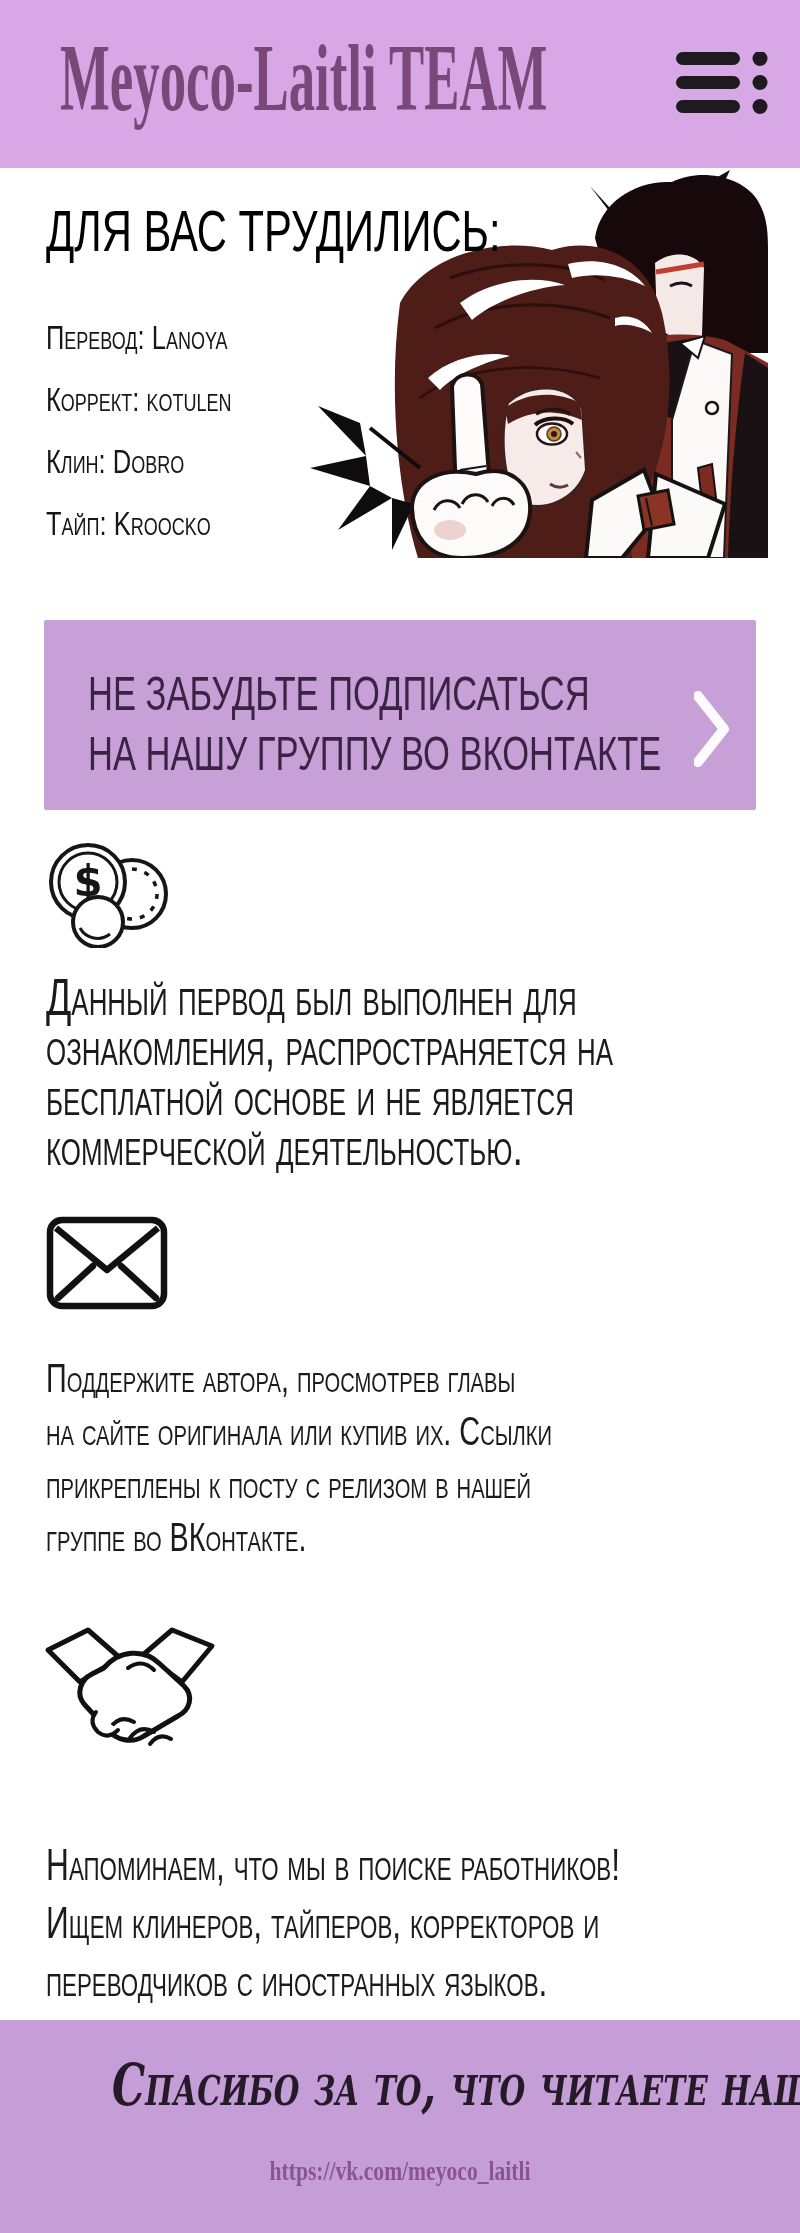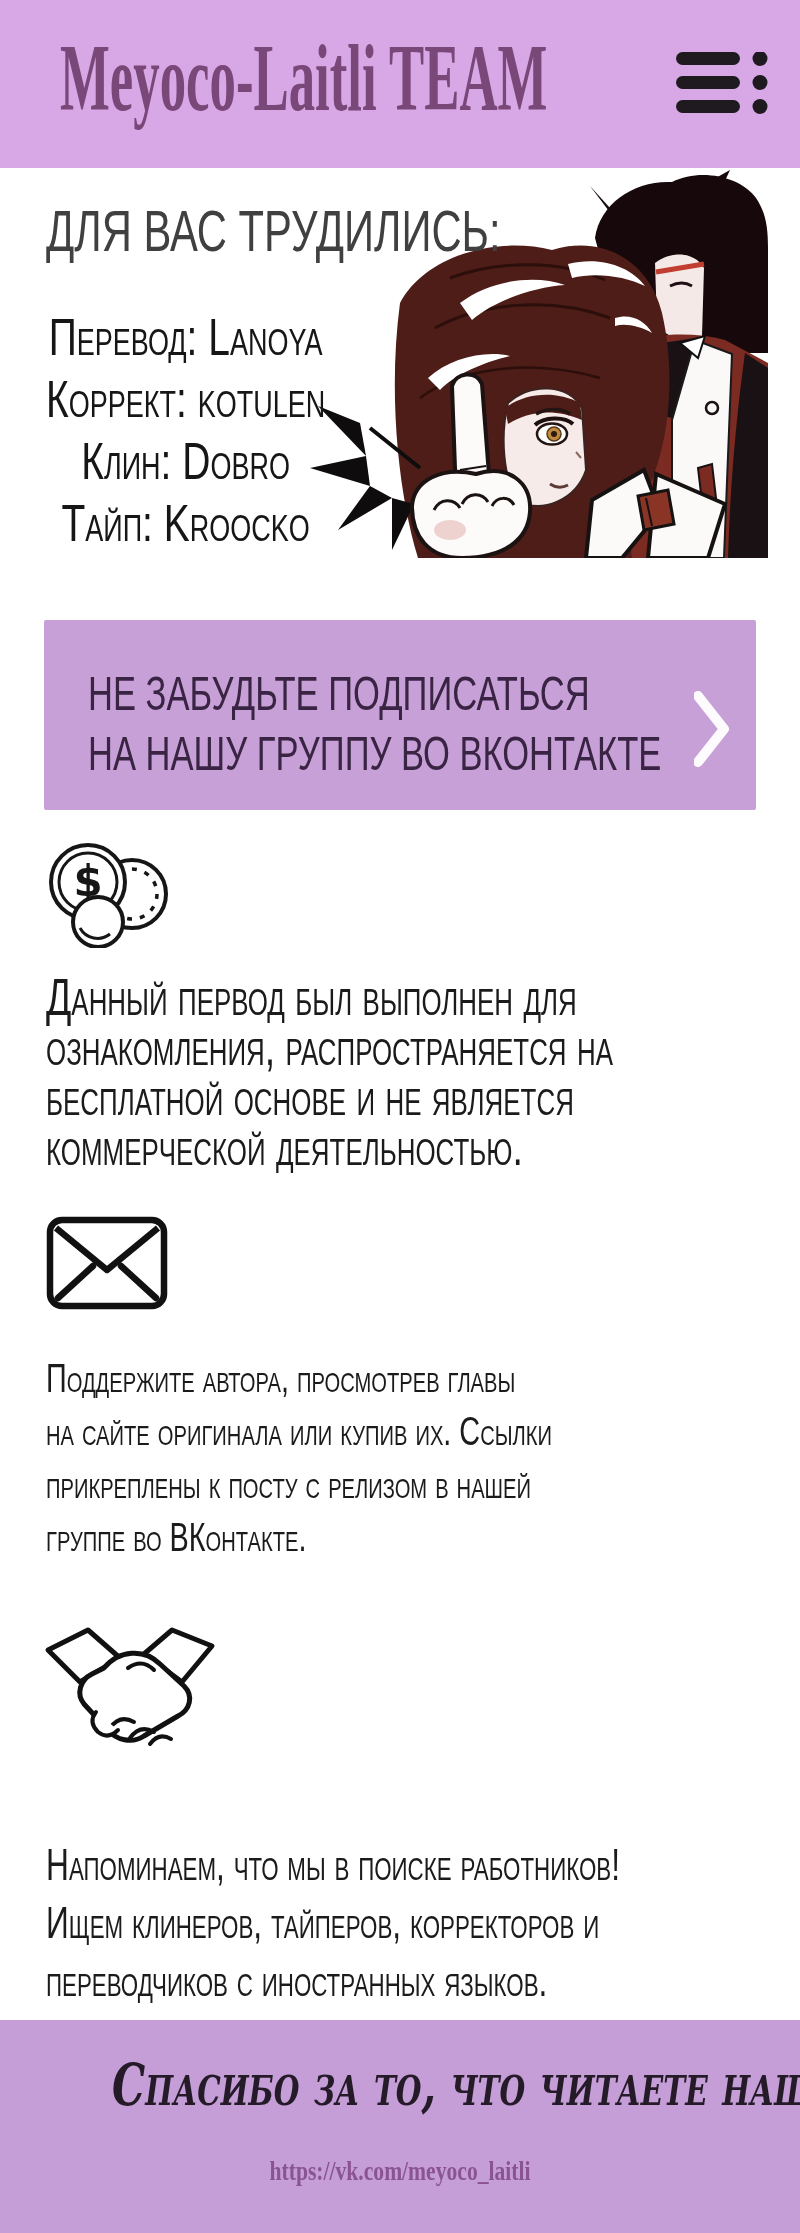--- a/index.html
+++ b/index.html
@@ -14,23 +14,23 @@
     font-weight:bold; font-size:96px; line-height:1; color:#7a4779; white-space:pre;
     transform:scaleX(0.55); transform-origin:0 0;
   }
   .menu-btn { position:absolute; left:676px; top:52px; width:92px; height:64px; cursor:pointer; }
   
   .illu { position:absolute; left:300px; top:168px; width:468px; height:390px; }
   
   .sc { font-variant:small-caps; }
   .cond { transform:scaleX(0.72); transform-origin:0 0; white-space:pre; display:block; }
   .heading {
-    position:absolute; left:46px; top:202px; font-size:58px; line-height:1; color:#404040;
-  }
-  .credits { position:absolute; left:46px; top:306px; font-size:52px; line-height:62px; color:#161616;text-align:center; }
+    position:absolute; left:46px; top:202px; font-size:58px; line-height:1; color:#000000;
+  }
+  .credits { position:absolute; left:46px; top:306px; font-size:34px; line-height:62px; color:#161616; }
   .credit-line { white-space:pre; }
   .credits-inner { transform:scaleX(0.75); transform-origin:0 0; }
   
   .banner {
     position:absolute; left:44px; top:620px; width:712px; height:190px;
     background:#c8a0d8; border-radius:2px; cursor:pointer;
   }
   .banner-text {
     position:absolute; left:44px; top:44px; font-size:48px; line-height:60px;
     color:#3a2444; white-space:pre; transform:scaleX(0.72); transform-origin:0 0;

